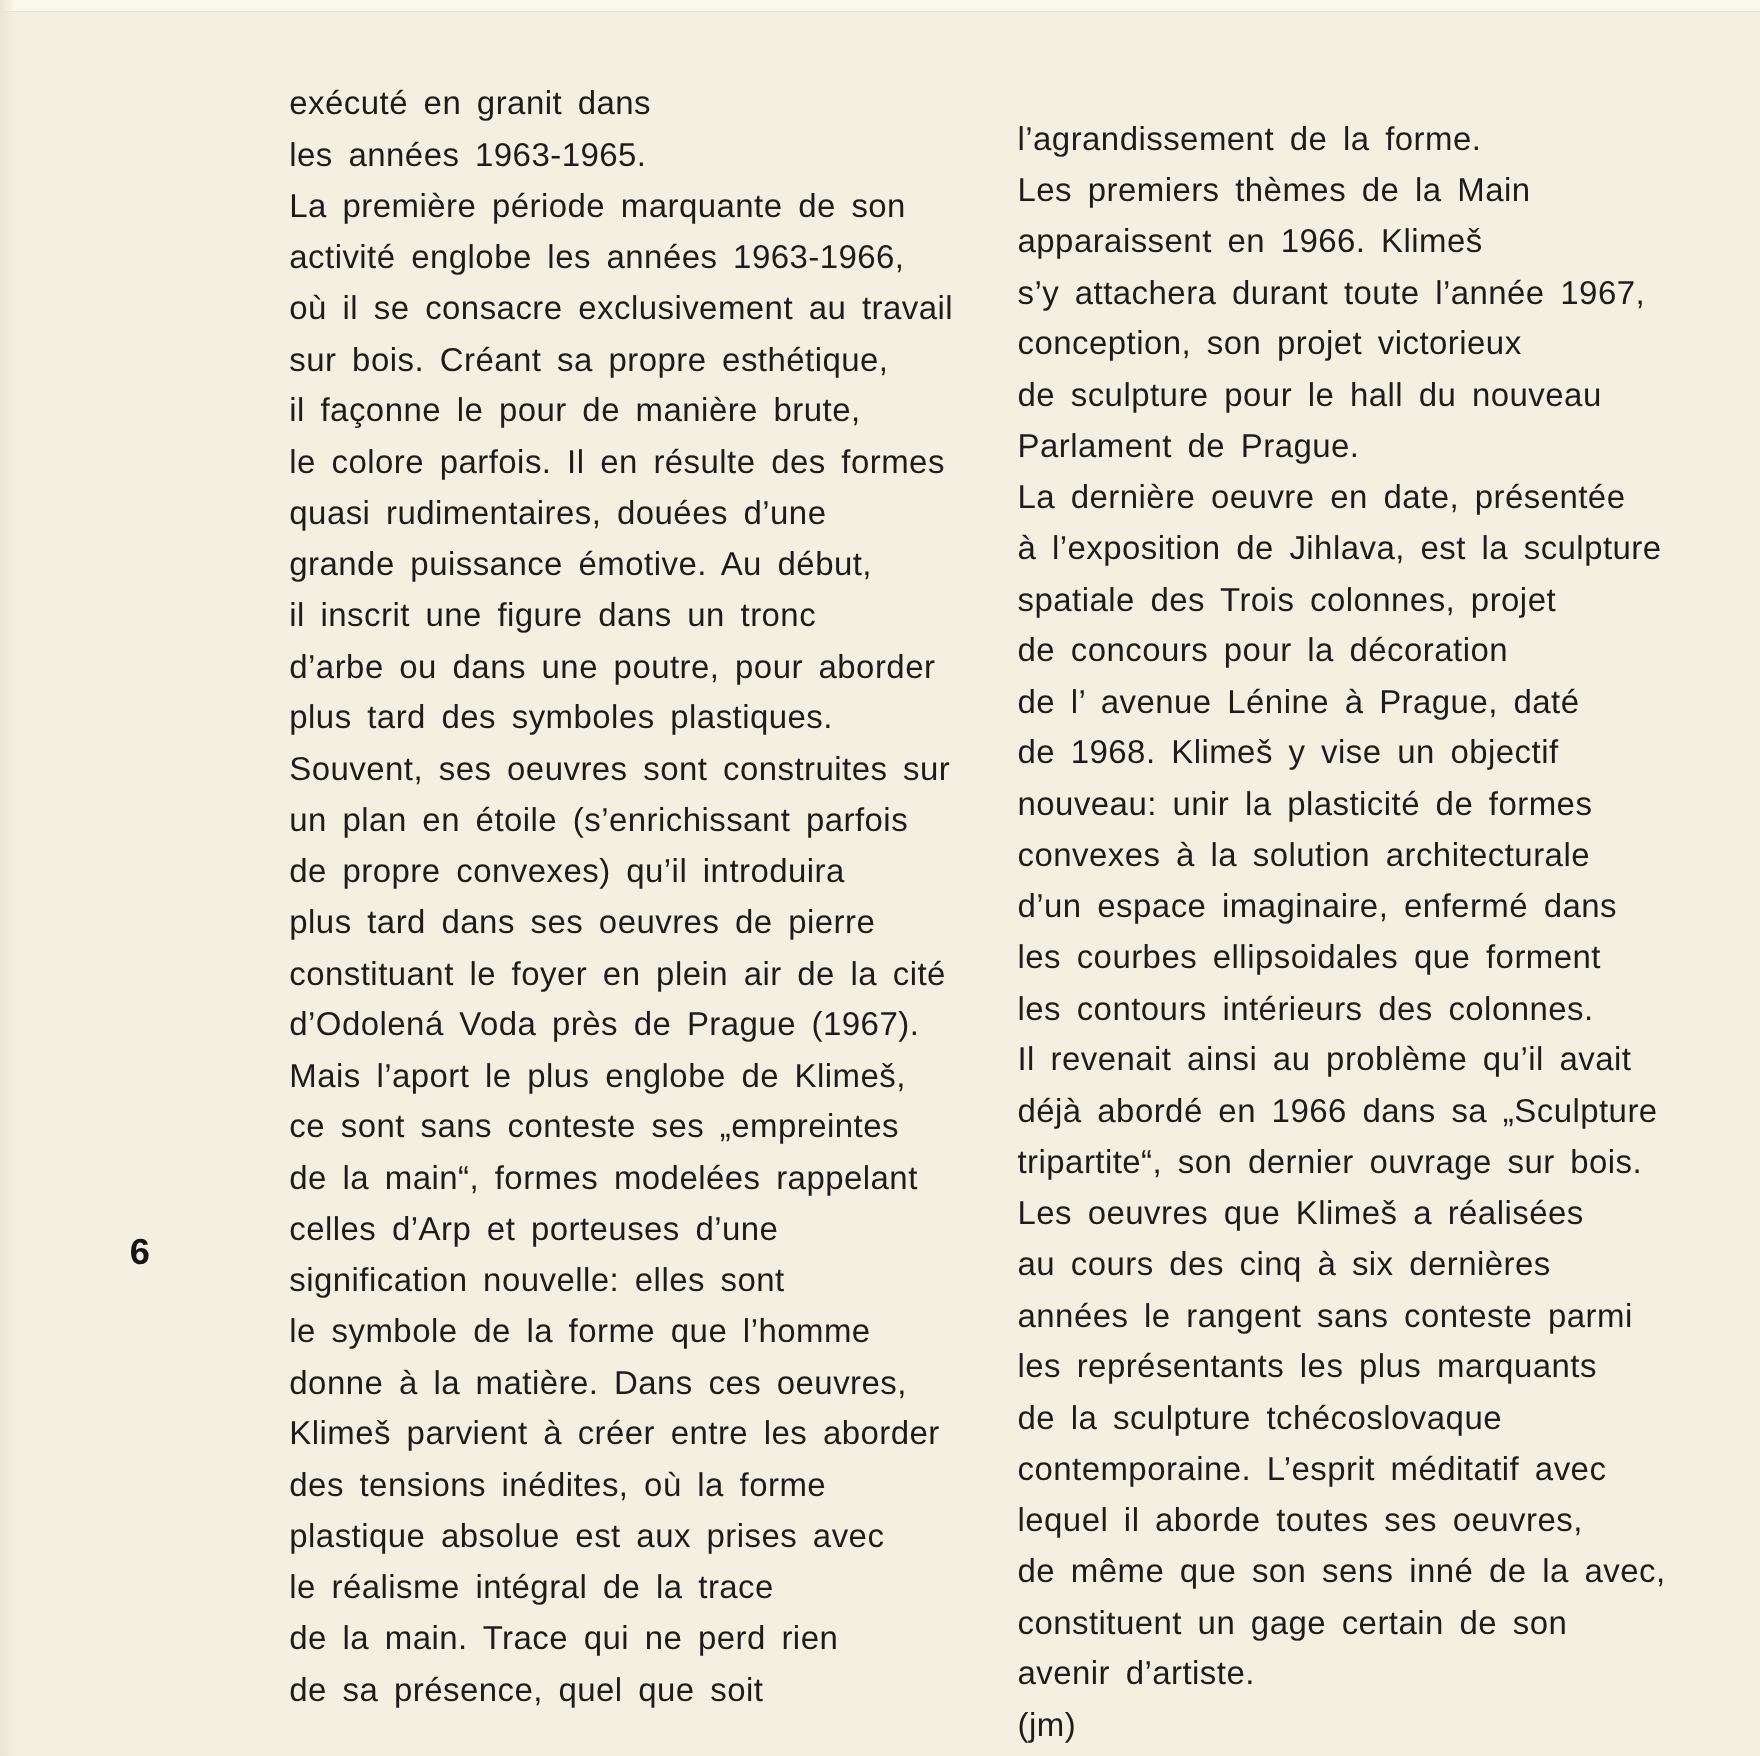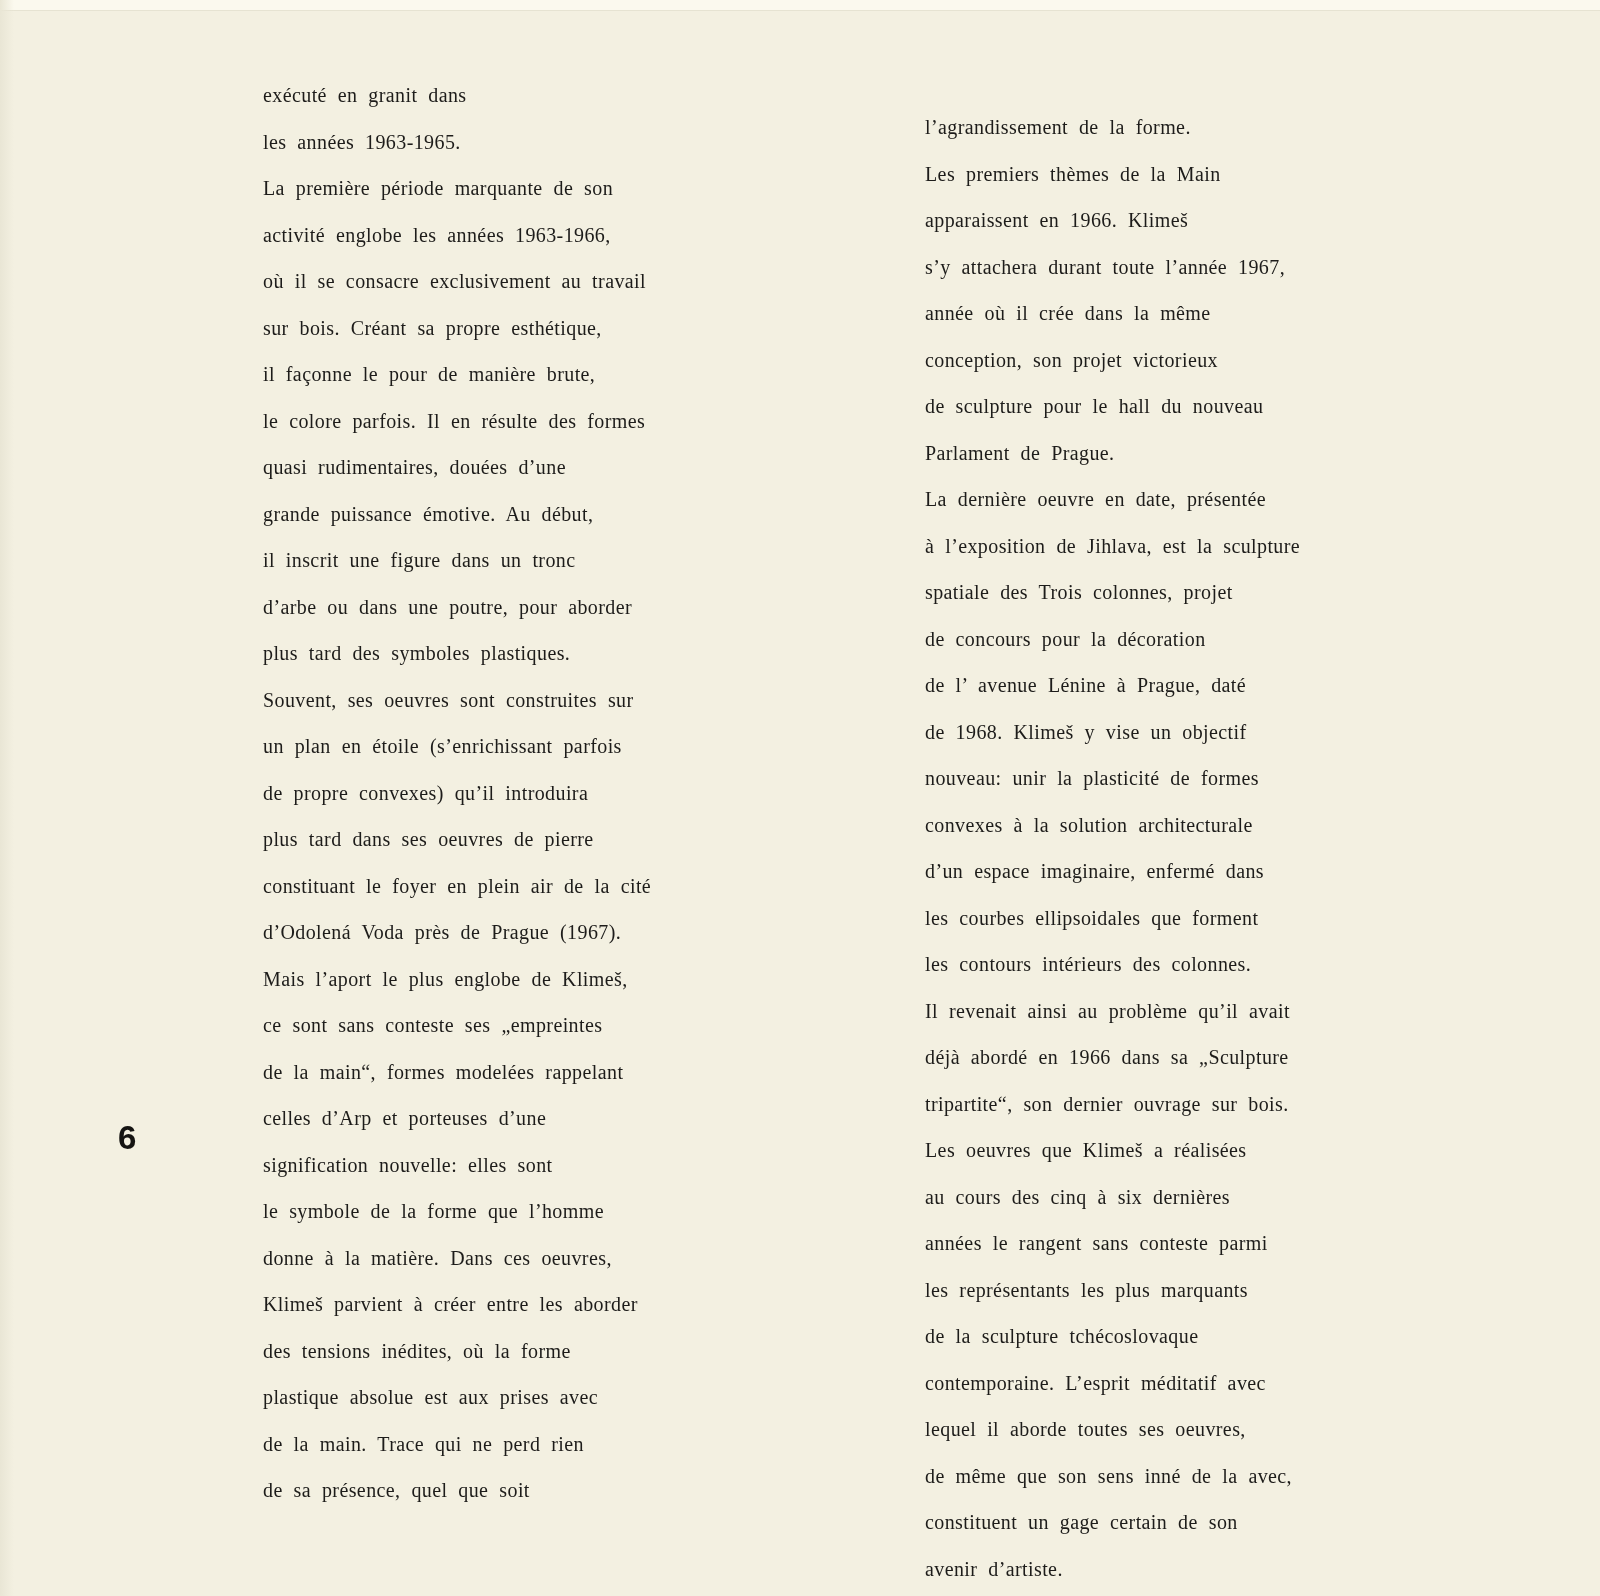--- a/index.html
+++ b/index.html
@@ -26,26 +26,25 @@
   .left-shade {
     position: absolute;
     top: 0; left: 0;
     width: 14px;
     height: 1596px;
     background: linear-gradient(to right, #e9e6d5, rgba(243,240,225,0));
   }
   .column {
     position: absolute;
     top: 72px;
-    font-size: 20px;
+    font-size: 30px;
     line-height: 46.5px;
     letter-spacing: 0.4px;
     word-spacing: 5.5px;
     white-space: nowrap;
-    font-family: Liberation Serif, serif;
   }
   #col-left {
     left: 263px;
     width: 625px;
   }
   #col-right {
     left: 925px;
     width: 548px;
     margin-top: 32px;
   }
@@ -99,30 +98,30 @@
     <div class="line">Mais l’aport le plus englobe de Klimeš,</div>
     <div class="line">ce sont sans conteste ses „empreintes</div>
     <div class="line">de la main“, formes modelées rappelant</div>
     <div class="line">celles d’Arp et porteuses d’une</div>
     <div class="line">signification nouvelle: elles sont</div>
     <div class="line">le symbole de la forme que l’homme</div>
     <div class="line">donne à la matière. Dans ces oeuvres,</div>
     <div class="line">Klimeš parvient à créer entre les aborder</div>
     <div class="line">des tensions inédites, où la forme</div>
     <div class="line">plastique absolue est aux prises avec</div>
+    <div class="line">le réalisme intégral de la trace</div>
     <div class="line">de la main. Trace qui ne perd rien</div>
     <div class="line">de sa présence, quel que soit</div>
   </div>
 
 <div id="col-right" class="column">
 <div class="line">l’agrandissement de la forme.</div>
     <div class="line">Les premiers thèmes de la Main</div>
     <div class="line">apparaissent en 1966. Klimeš</div>
     <div class="line">s’y attachera durant toute l’année 1967,</div>
-    <div class="line">année où il crée dans la même</div>
     <div class="line">conception, son projet victorieux</div>
     <div class="line">de sculpture pour le hall du nouveau</div>
     <div class="line">Parlament de Prague.</div>
     <div class="line">La dernière oeuvre en date, présentée</div>
     <div class="line">à l’exposition de Jihlava, est la sculpture</div>
     <div class="line">spatiale des Trois colonnes, projet</div>
     <div class="line">de concours pour la décoration</div>
     <div class="line">de l’ avenue Lénine à Prague, daté</div>
     <div class="line">de 1968. Klimeš y vise un objectif</div>
     <div class="line">nouveau: unir la plasticité de formes</div>

